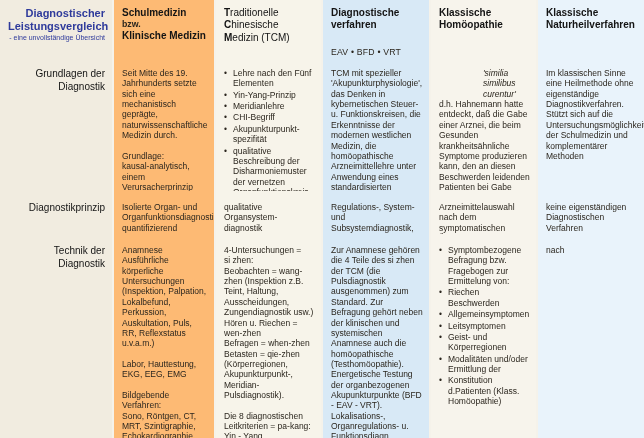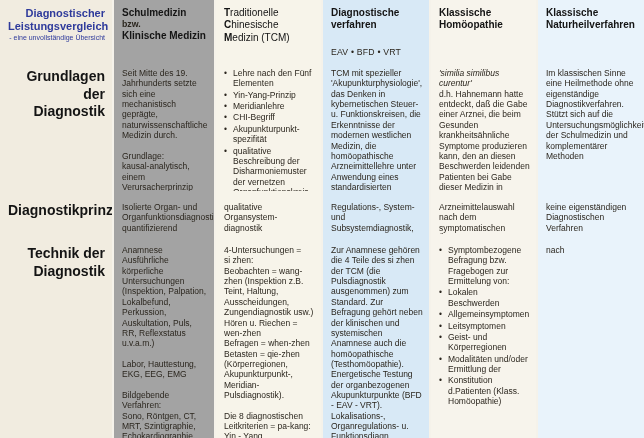--- a/index.html
+++ b/index.html
@@ -8,37 +8,37 @@
     font-family:"Liberation Sans",sans-serif;
     display:grid;
     grid-template-columns:112px 100px 105px 106px 105px 1fr;
     grid-template-rows:57px 134px 43px auto;
     column-gap:2px;
     background:#f5f2ea;
     overflow:hidden;
   }
   .cell{padding:11px 6px 2px 8px;overflow:hidden;}
   .bg-label{background:#f1ece0;}
-  .bg-c2{background:#a3a3a3;}
+  .bg-c2{background:#fdba74;}
   .bg-c3{background:#f7f4ea;}
   .bg-c4{background:#d8e9f6;}
   .bg-c5{background:#f7f4ec;}
   .bg-c6{background:#e9f3fb;}
   .hdr-cell{padding-top:7px;}
   .label-cell{text-align:right;padding-right:7px;}
   .title-main{font-size:11px;font-weight:bold;color:#2e3a9b;line-height:1.18;text-align:right;}
   .title-sub{font-size:7px;color:#2e3a9b;text-align:right;margin-top:1px;}
-  .row-label{font-size:14px;font-weight:bold;color:#141414;line-height:1.25;}
+  .row-label{font-size:10px;font-weight:normal;color:#141414;line-height:1.25;}
   .col-header{font-size:10px;font-weight:bold;color:#141414;line-height:1.24;}
   .hdr-mid{font-weight:bold;font-size:8.8px;color:#2b261e;}
   .tcm-line{font-weight:normal;}
   .tcm-line::first-letter{font-weight:bold;}
   .subheader{font-size:8.7px;font-weight:normal;color:#2b261e;margin-top:15px;letter-spacing:0.2px;}
   .body-text{font-size:8.5px;line-height:1.22;color:#2b261e;white-space:pre-line;}
-  .quote{font-style:italic;display:block;}
+  .quote{font-style:italic;display:block;margin-left:44px;}
   .bl-item{display:flex;font-size:8.5px;line-height:1.22;color:#2b261e;margin-bottom:1px;}
   .bl-dot{width:9px;flex:none;}
   .bl-text{flex:1;}
 </style>
 </head>
 <body>
 
 <div class="page">
 
   <div class="cell bg-label hdr-cell label-cell">
@@ -171,21 +171,21 @@
 Belastungsdiagnostik: Störfelder, Herde, Allergene, Schadstoffe, Zahnwerkstoffe z.B. Amalgam, psychosoziale Streßfaktoren.</div>
   </div>
   <div class="cell bg-c5">
     <div>
         <div class="bl-item">
         <span class="bl-dot">•</span>
         <span class="bl-text">Symptombezogene Befragung bzw. Fragebogen zur Ermittelung von:</span>
       </div>
         <div class="bl-item">
         <span class="bl-dot">•</span>
-        <span class="bl-text">Lokalen Beschwerden</span>
+        <span class="bl-text">Riechen Beschwerden</span>
       </div>
         <div class="bl-item">
         <span class="bl-dot">•</span>
         <span class="bl-text">Allgemeinsymptomen</span>
       </div>
         <div class="bl-item">
         <span class="bl-dot">•</span>
         <span class="bl-text">Leitsymptomen</span>
       </div>
         <div class="bl-item">

